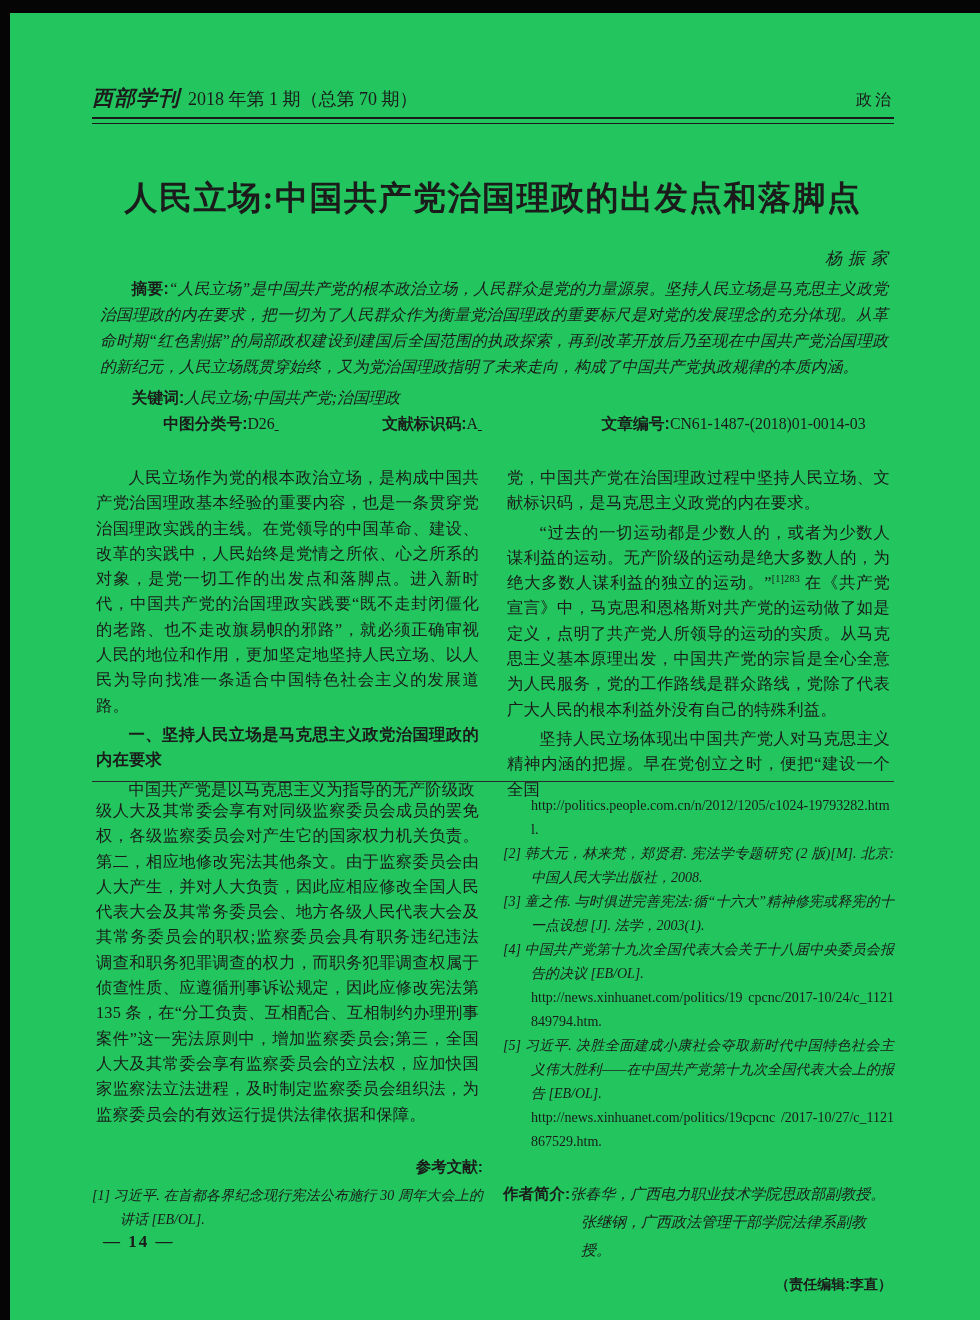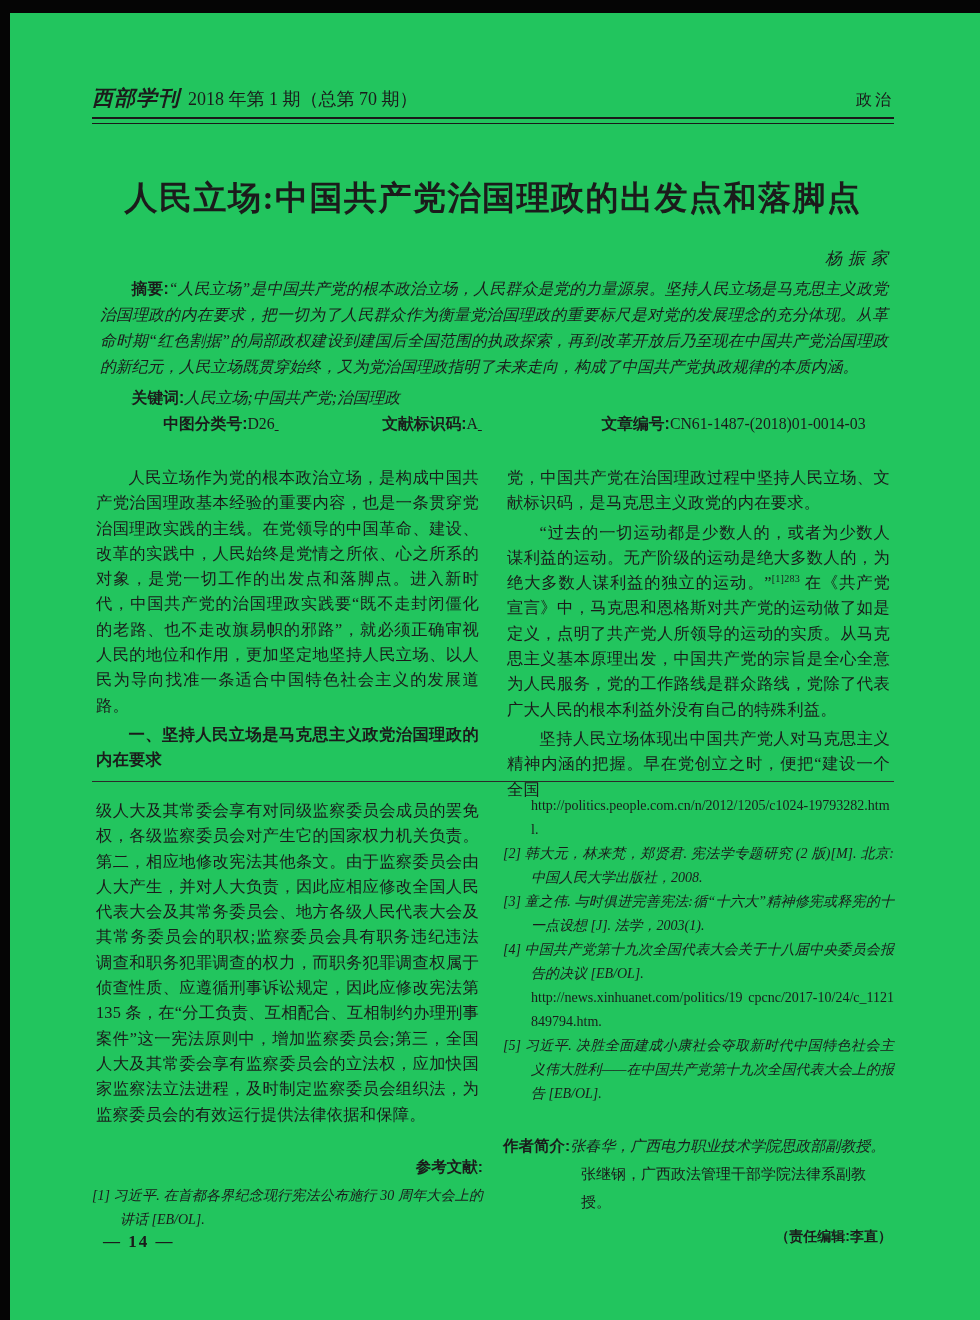--- a/index.html
+++ b/index.html
@@ -43,21 +43,21 @@
   .cont-cols{top:794px;}
   .refs{font-size:14px;line-height:24px;text-align:justify;}
   .ref-item{padding-left:2em;text-indent:-2em;font-style:italic;margin:0;}
   .ref-url{padding-left:2em;font-style:normal;word-break:break-all;margin:0;}
   .refs-label{font-size:15.5px;margin-top:30px;margin-bottom:6px;text-align:right;}
   .ref1-wrap{margin-top:0;}
 
   .bio-block{margin-top:26px;font-size:15px;line-height:28px;}
   .bio-line1 .bio-label{font-size:15.5px;}
   .bio-text{font-style:italic;}
-  .bio-line2{padding-left:5.2em;}
+  .bio-line2{padding-left:5.2em;font-style:italic;}
   .editor-note{margin-top:6px;text-align:right;font-family:"Liberation Sans","DejaVu Sans",sans-serif;font-weight:700;font-size:14px;padding-right:2px;}
 
   .page-number{position:absolute;top:1232px;left:103px;font-size:17px;font-weight:700;letter-spacing:2px;}
 </style>
 </head>
 <body>
 
 <div class="page">
   <div class="scan-border-top"></div>
   <div class="scan-border-left"></div>
@@ -81,20 +81,21 @@
       <span class="pair"><span class="hei">中图分类号:</span><span>D26</span></span>
       <span class="pair pair-gap1"><span class="hei">文献标识码:</span><span>A</span></span>
       <span class="pair pair-gap2"><span class="hei">文章编号:</span><span>CN61-1487-(2018)01-0014-03</span></span>
     </div>
   </div>
 
   <div class="columns body-cols">
     <div class="col col-left body-text">
       <p class="p-indent">人民立场作为党的根本政治立场，是构成中国共产党治国理政基本经验的重要内容，也是一条贯穿党治国理政实践的主线。在党领导的中国革命、建设、改革的实践中，人民始终是党情之所依、心之所系的对象，是党一切工作的出发点和落脚点。进入新时代，中国共产党的治国理政实践要“既不走封闭僵化的老路、也不走改旗易帜的邪路”，就必须正确审视人民的地位和作用，更加坚定地坚持人民立场、以人民为导向找准一条适合中国特色社会主义的发展道路。</p>
       <p class="col-heading">一、坚持人民立场是马克思主义政党治国理政的内在要求</p>
+      <p class="p-indent">中国共产党是以马克思主义为指导的无产阶级政</p>
     </div>
     <div class="col body-text">
       <p>党，中国共产党在治国理政过程中坚持人民立场、文献标识码，是马克思主义政党的内在要求。</p>
       <p class="p-indent"><span>“过去的一切运动都是少数人的，或者为少数人谋利益的运动。无产阶级的运动是绝大多数人的，为绝大多数人谋利益的独立的运动。”</span><sup>[1]283</sup><span> 在《共产党宣言》中，马克思和恩格斯对共产党的运动做了如是定义，点明了共产党人所领导的运动的实质。从马克思主义基本原理出发，中国共产党的宗旨是全心全意为人民服务，党的工作路线是群众路线，党除了代表广大人民的根本利益外没有自己的特殊利益。</span></p>
       <p class="p-indent">坚持人民立场体现出中国共产党人对马克思主义精神内涵的把握。早在党创立之时，便把“建设一个全国</p>
     </div>
   </div>
 
   <div class="article-sep"></div>
 
@@ -109,20 +110,21 @@
       </div>
     </div>
     <div class="col">
       <div class="refs">
         <p class="ref-url">http://politics.people.com.cn/n/2012/1205/c1024-19793282.html.</p>
         <p class="ref-item">[2] 韩大元，林来梵，郑贤君. 宪法学专题研究 (2 版)[M]. 北京:中国人民大学出版社，2008.</p>
         <p class="ref-item">[3] 童之伟. 与时俱进完善宪法:循“十六大”精神修宪或释宪的十一点设想 [J]. 法学，2003(1).</p>
         <p class="ref-item">[4] 中国共产党第十九次全国代表大会关于十八届中央委员会报告的决议 [EB/OL].</p>
         <p class="ref-url">http://news.xinhuanet.com/politics/19 cpcnc/2017-10/24/c_1121849794.htm.</p>
         <p class="ref-item">[5] 习近平. 决胜全面建成小康社会夺取新时代中国特色社会主义伟大胜利——在中国共产党第十九次全国代表大会上的报告 [EB/OL].</p>
+        <p class="ref-url">http://news.xinhuanet.com/politics/19cpcnc /2017-10/27/c_1121867529.htm.</p>
       </div>
       <div class="bio-block">
         <div class="bio-line1"><span class="hei bio-label">作者简介:</span><span class="bio-text">张春华，广西电力职业技术学院思政部副教授。</span></div>
         <div class="bio-line2">张继钢，广西政法管理干部学院法律系副教授。</div>
         <div class="editor-note">（责任编辑:李直）</div>
       </div>
     </div>
   </div>
 
   <div class="page-number">— 14 —</div>

